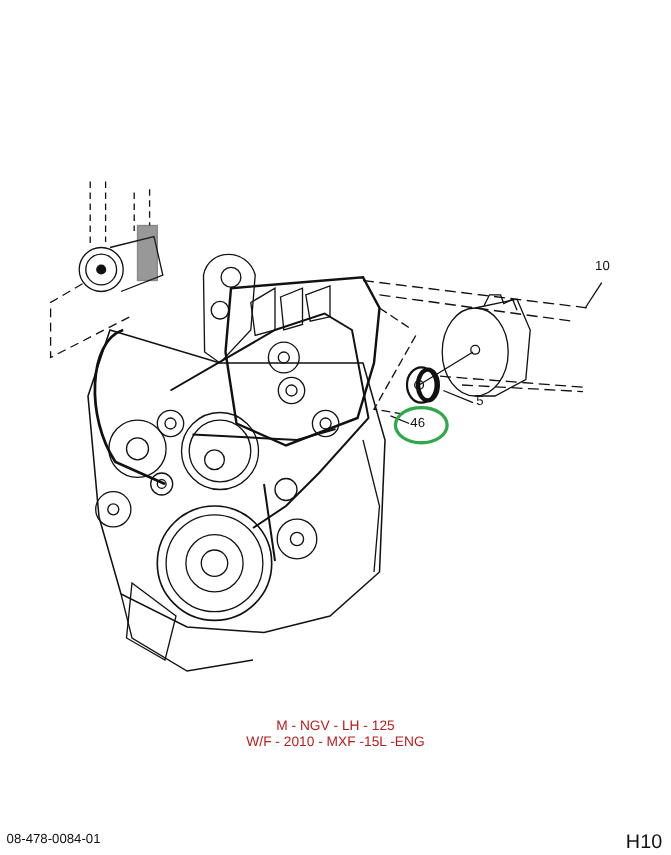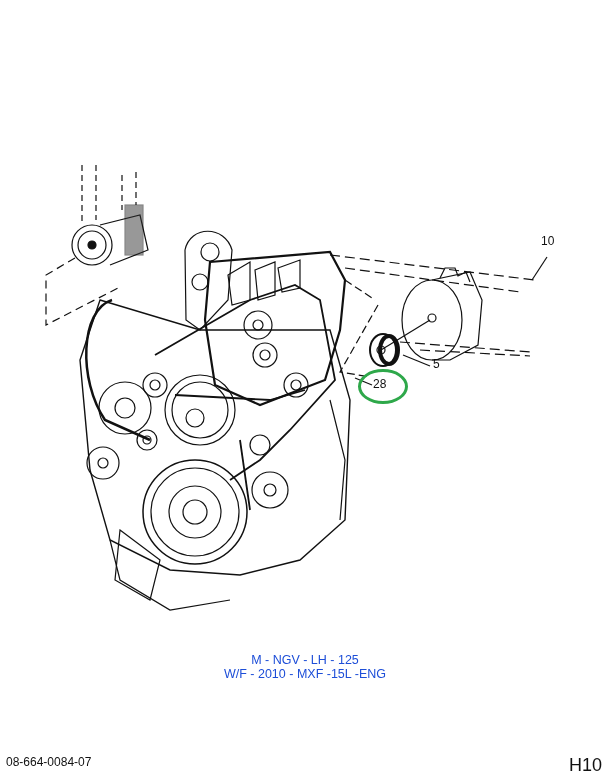--- a/index.html
+++ b/index.html
@@ -1,20 +1,20 @@
 <!DOCTYPE html>
 <html><head>
 <meta charset="utf-8">
 <style>
   html, body { margin: 0; padding: 0; background: #ffffff; }
   body { width: 610px; height: 777px; position: relative; overflow: hidden;
          font-family: "Liberation Sans", sans-serif; color: #111; }
   .diagram { position: absolute; left: 0; top: 0; width: 610px; height: 777px; }
   .callout { position: absolute; font-size: 12px; color: #111; }
-  .caption { position: absolute; left: 0; width: 610px; text-align: center; font-size: 12.5px; line-height: 14px; color: #1d4ed8; }
+  .caption { position: absolute; left: 0; width: 610px; text-align: center; font-size: 12.5px; line-height: 14px; color: #b91c1c; }
   .footer-left { position: absolute; left: 6px; top: 755px; font-size: 12px; color: #111; }
   .footer-right { position: absolute; right: 8px; top: 755px; font-size: 18px; color: #111; }
   .highlight { position: absolute; left: 358px; top: 369px; width: 50px; height: 35px; border: 3px solid #2ea84a; border-radius: 50%; box-sizing: border-box; }
 </style>
 </head>
 <body>
 
 <svg class="diagram" viewBox="0 0 610 777" xmlns="http://www.w3.org/2000/svg">
   <g fill="none" stroke="#111" stroke-width="1.2">
 
@@ -101,19 +101,19 @@
   <g stroke="#111" stroke-width="1.2" fill="none">
     <path d="M547 257 L532 280"></path>
     <path d="M403 355 L430 366"></path>
     <path d="M355 378 L372 385"></path>
   </g>
 </svg>
 
 <div class="callout" style="left:541px; top:234px;">10</div>
 <div class="callout" style="left:433px; top:357px;">5</div>
 <div class="highlight"></div>
-<div class="callout" style="left:373px; top:377px;">28</div>
+<div class="callout" style="left:373px; top:377px;">46</div>
 
 <div class="caption" style="top:653px;">M - NGV - LH - 125</div>
 <div class="caption" style="top:667px;">W/F - 2010 - MXF -15L -ENG</div>
 
-<div class="footer-left">08-664-0084-07</div>
+<div class="footer-left">08-478-0084-01</div>
 <div class="footer-right">H10</div>
 
 </body></html>

